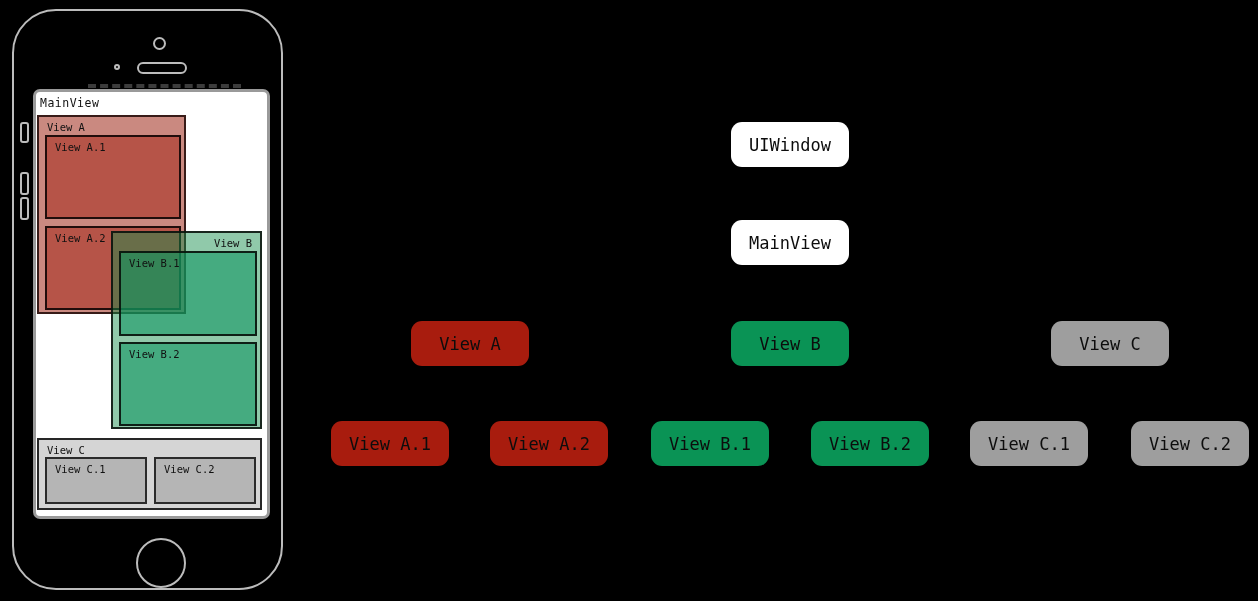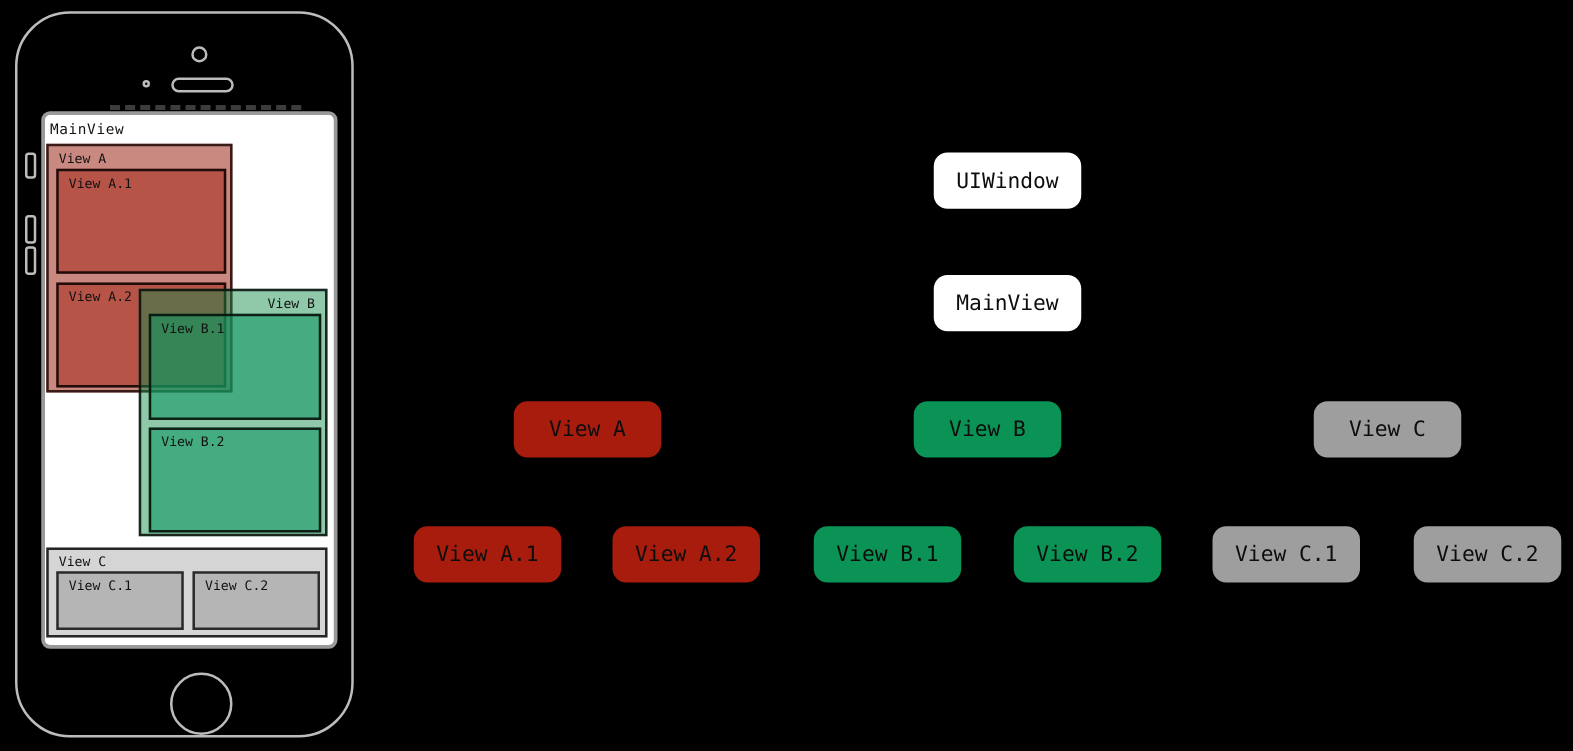--- a/index.html
+++ b/index.html
@@ -123,21 +123,21 @@
 
   
   .node {
     position: absolute;
     width: 118px; height: 45px;
     border-radius: 11px;
     display: flex; align-items: center; justify-content: center;
     font-size: 17px; color: #0d0d0d;
     white-space: nowrap;
   }
-  .node.white { background: var(--white_node, #ffffff); margin-left: 16px; }
+  .node.white { background: var(--white_node, #ffffff); }
   .node.red   { background: var(--red_node, #a81c0e); }
   .node.green { background: var(--green_node, #0a9355); }
   .node.gray  { background: var(--gray_node, #9e9e9e); }
 
   .n-uiwindow { left: 731px; top: 122px; }
   .n-mainview { left: 731px; top: 220px; }
   .n-viewa    { left: 411px; top: 321px; }
   .n-viewb    { left: 731px; top: 321px; }
   .n-viewc    { left: 1051px; top: 321px; }
   .n-viewa1   { left: 331px; top: 421px; }

